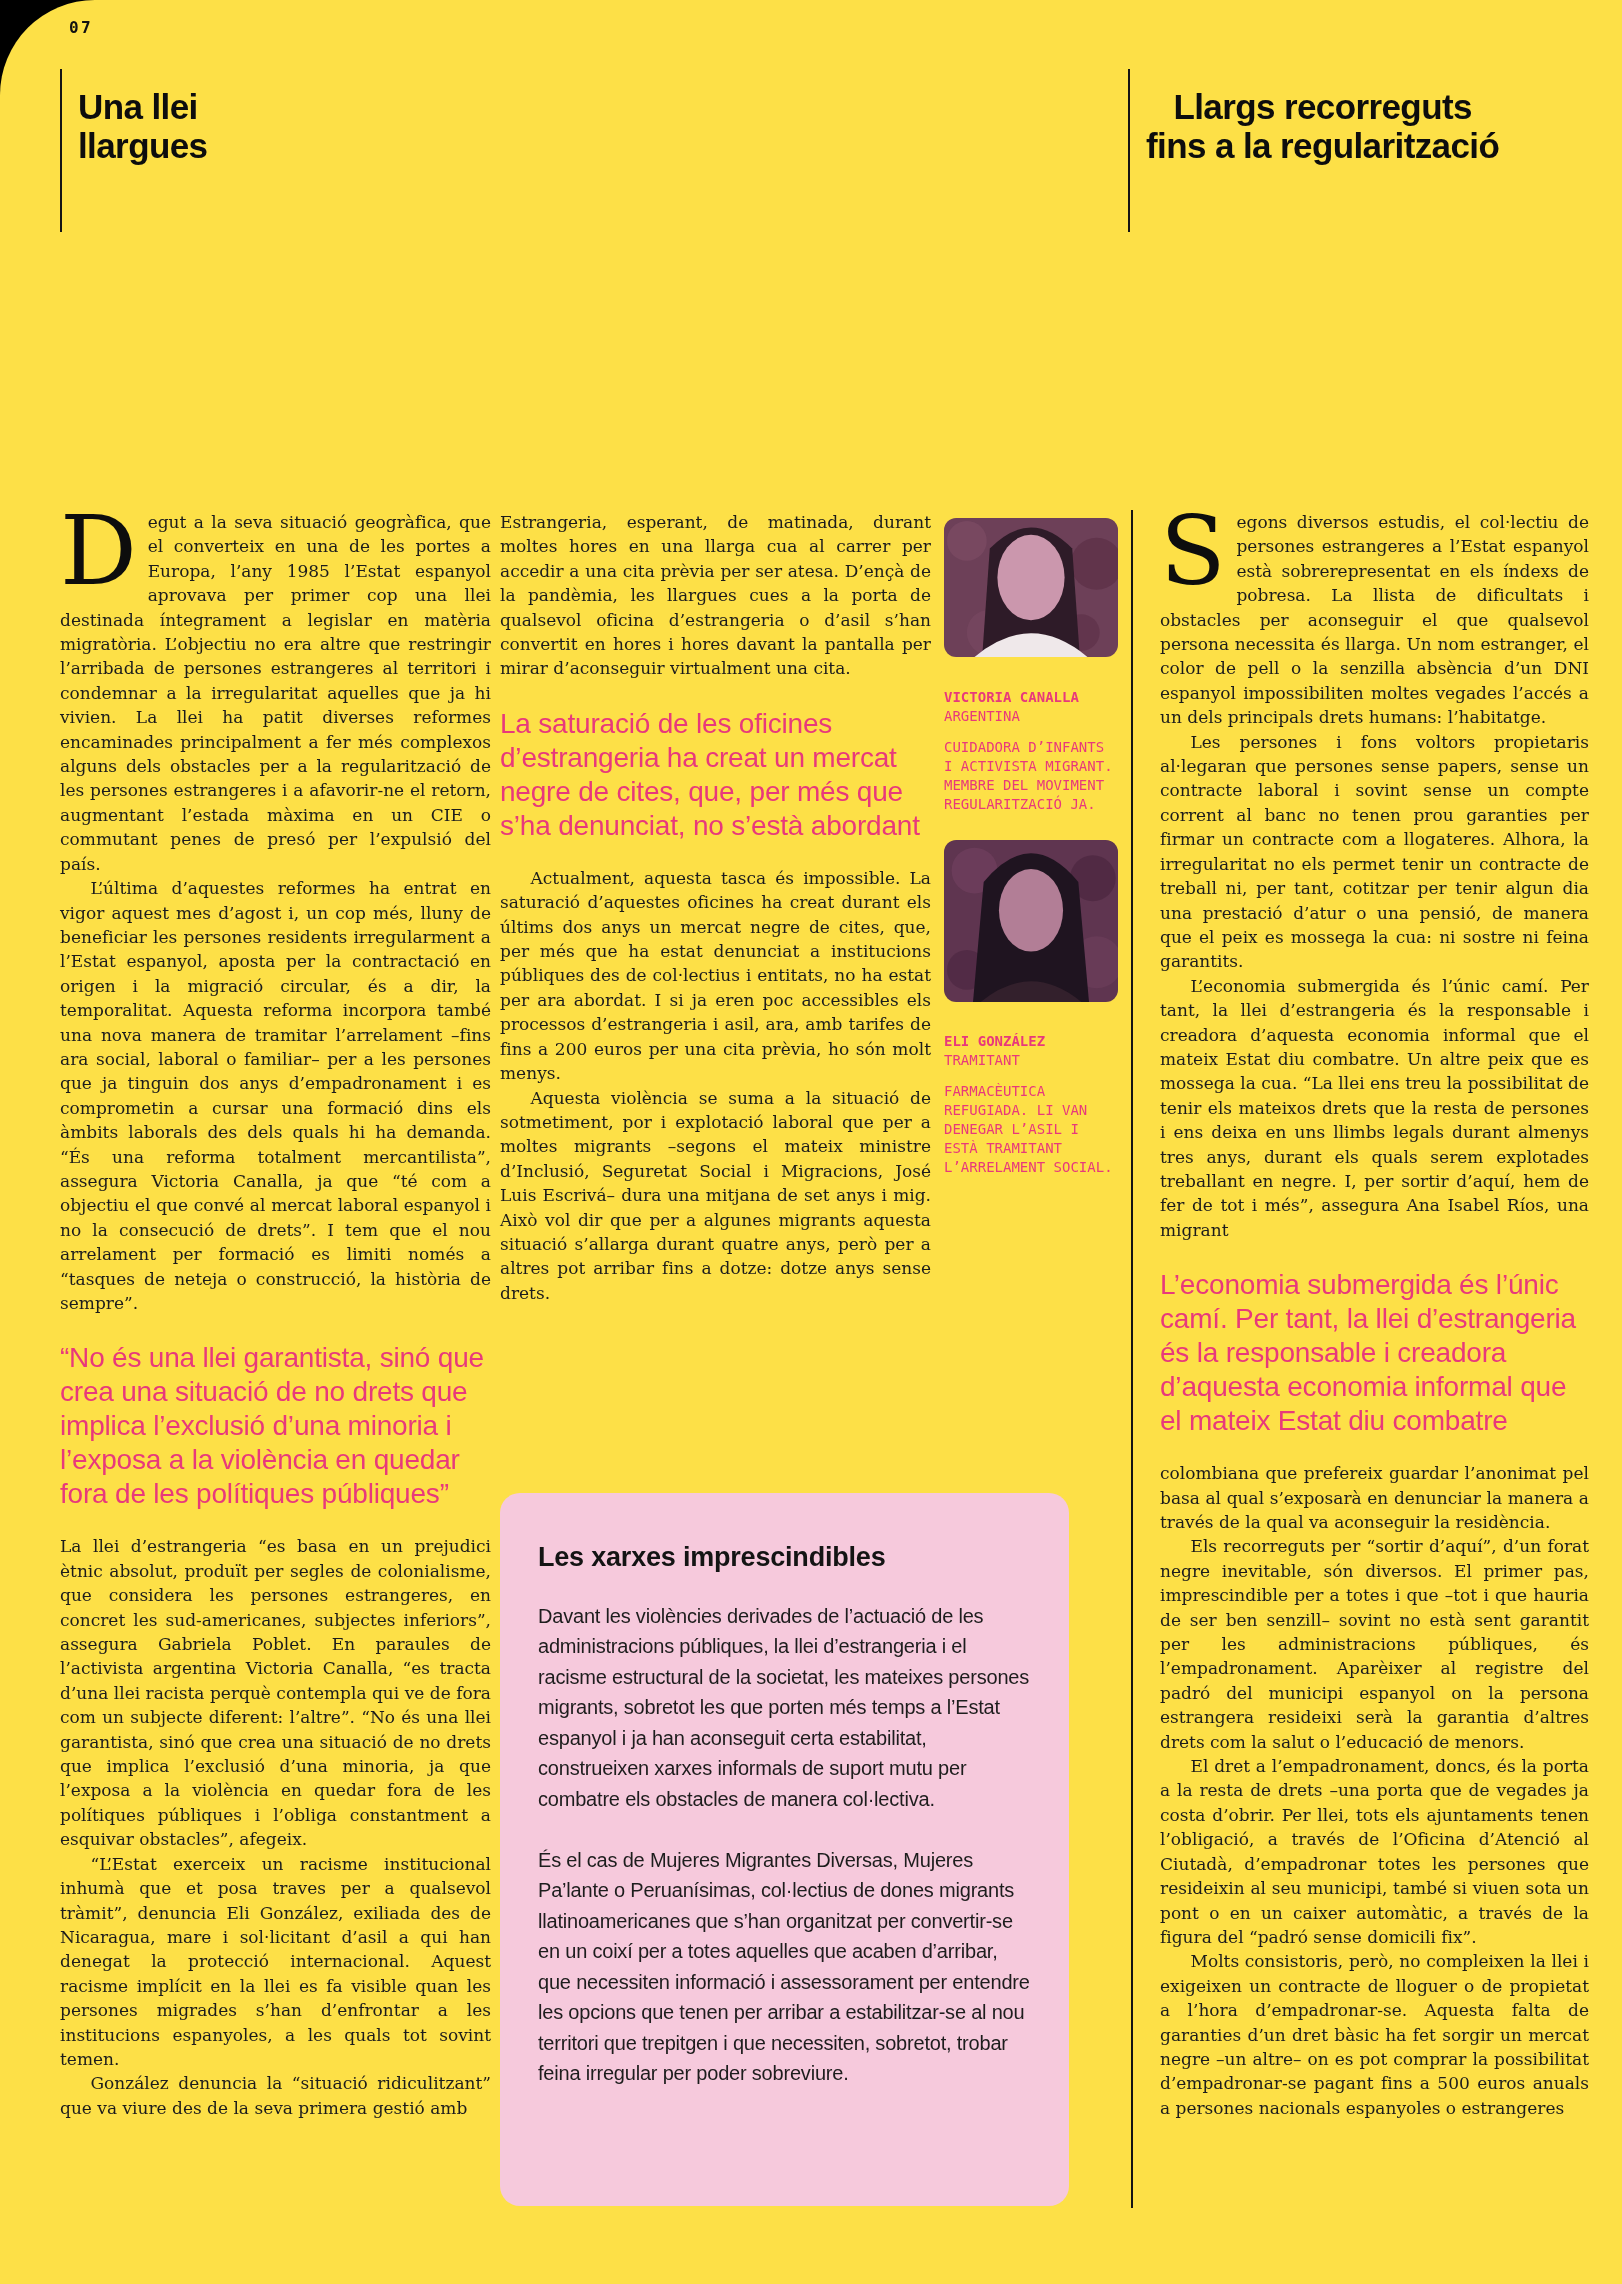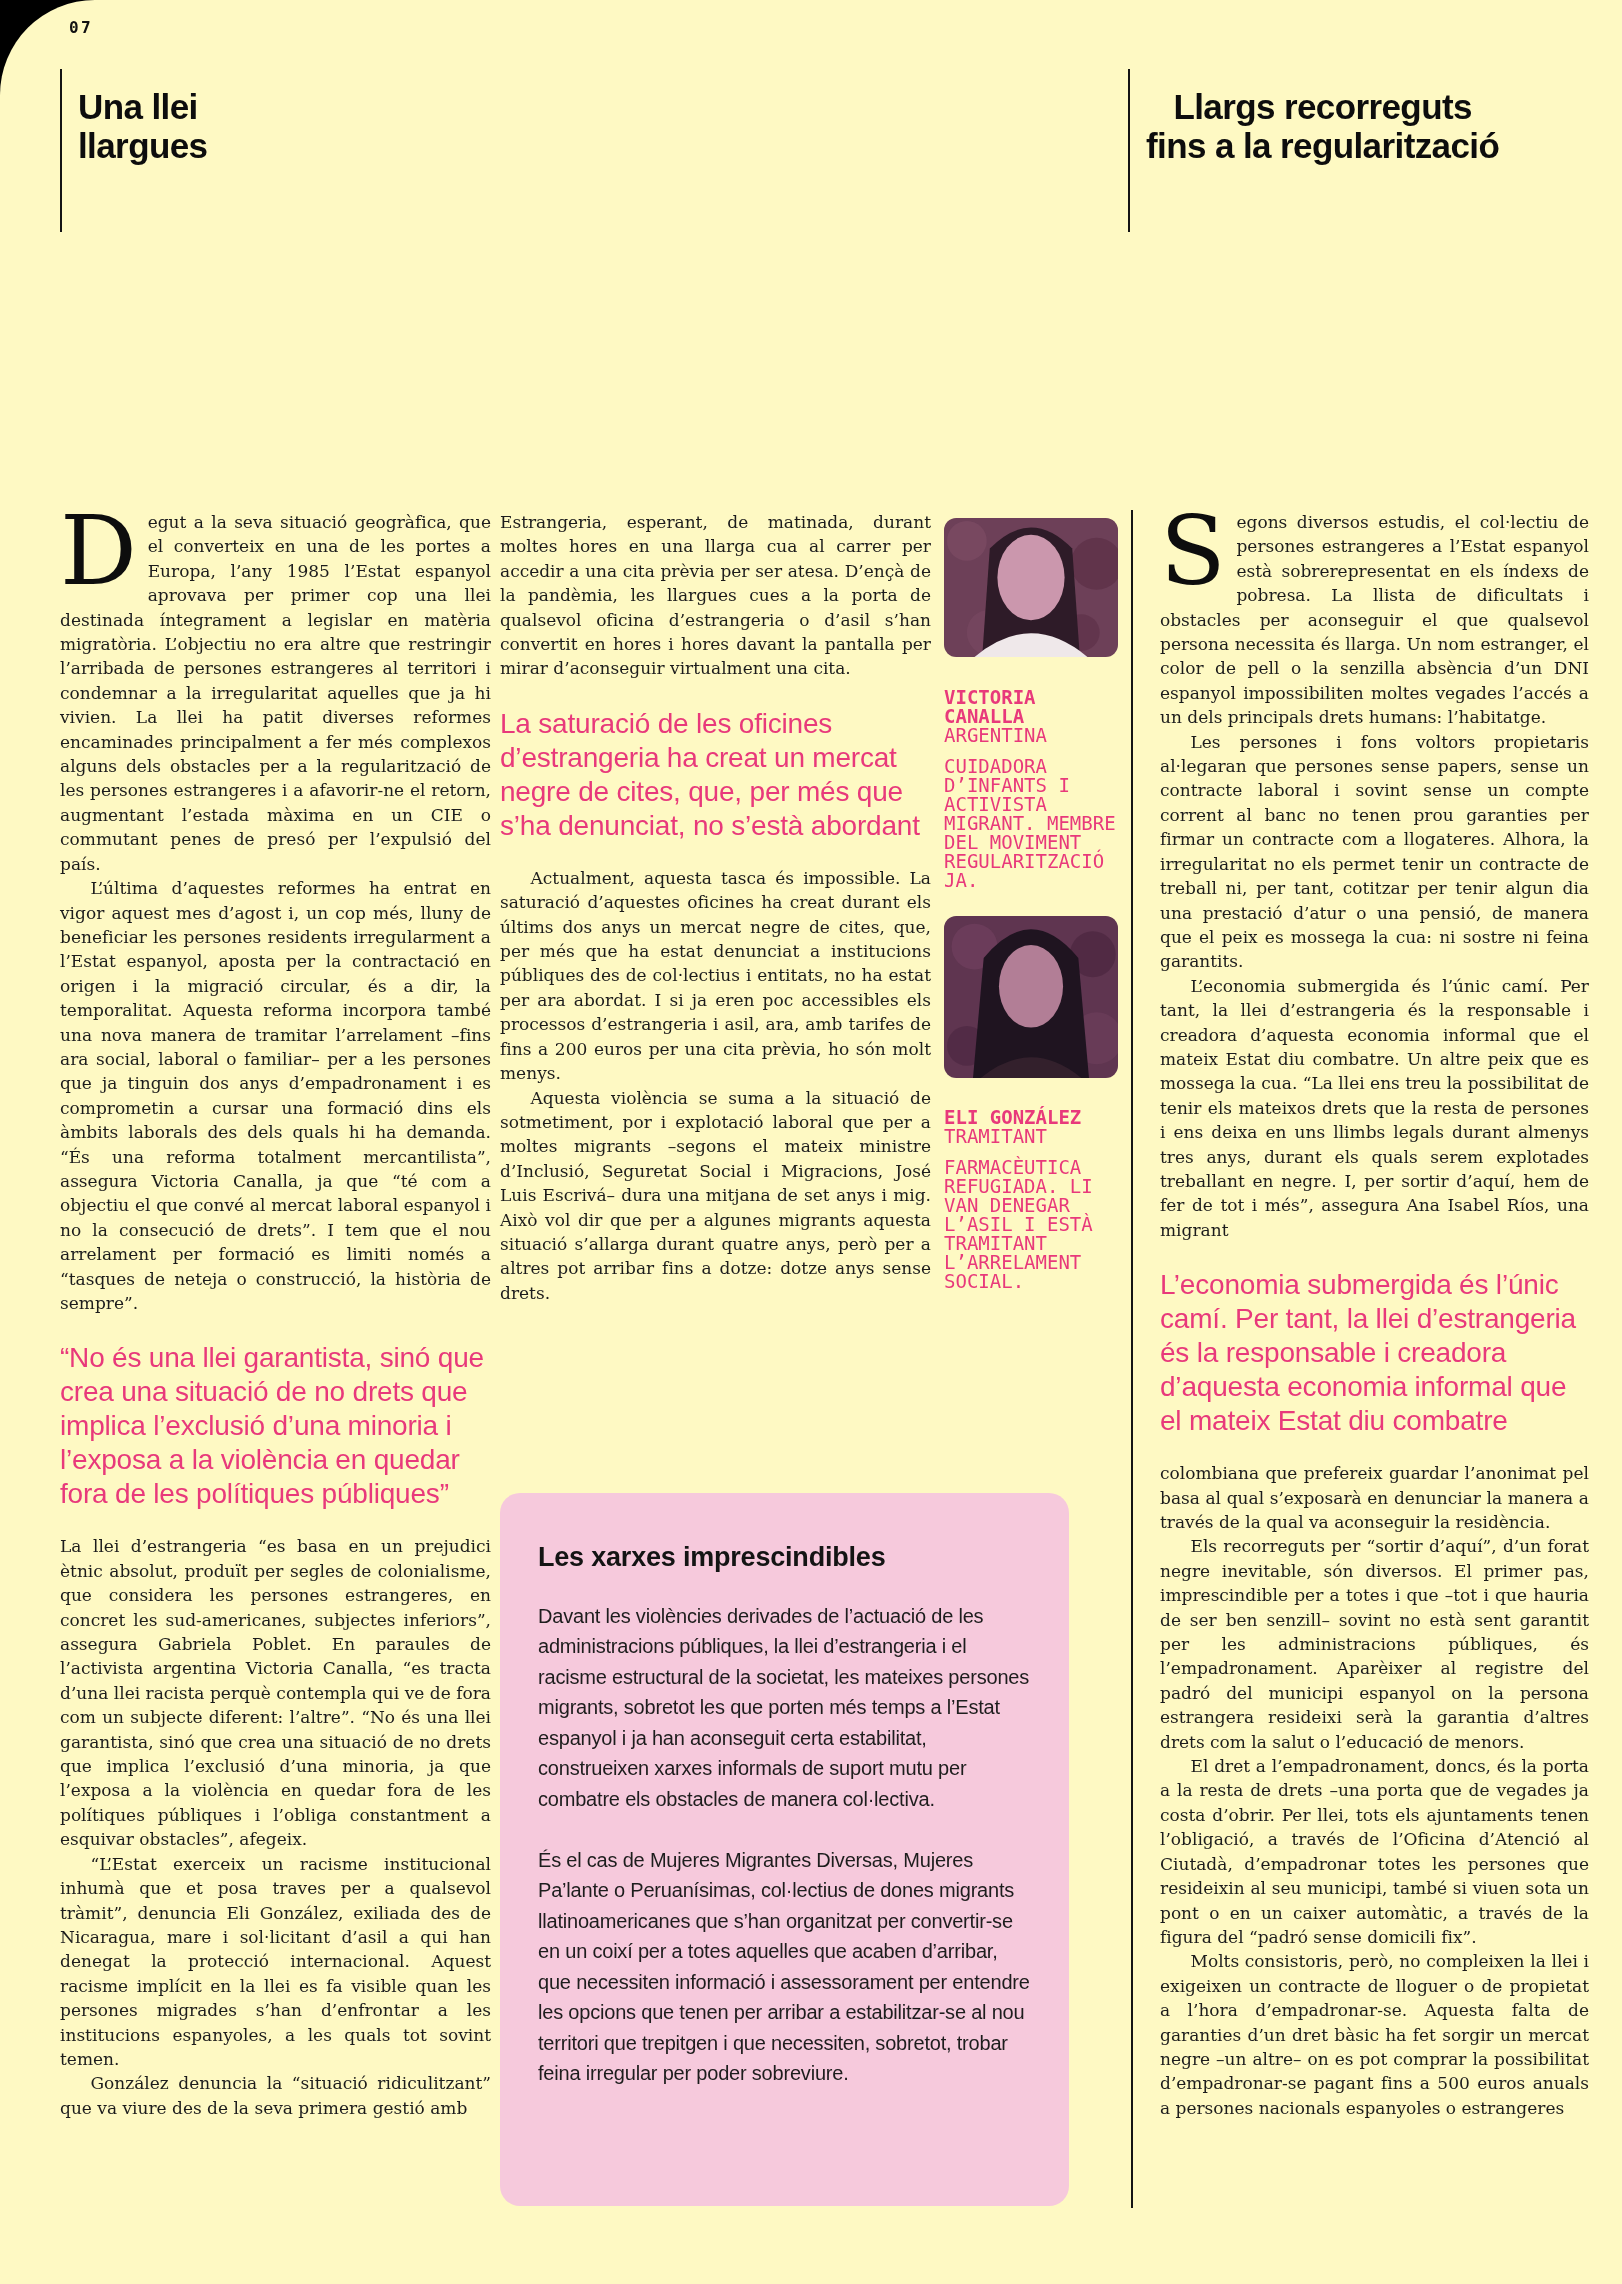--- a/index.html
+++ b/index.html
@@ -10,21 +10,21 @@
   html,body{margin:0;padding:0;}
   body{
     width:1623px;height:2284px;
     background:#000;
     position:relative;
     overflow:hidden;
     font-family:"Liberation Sans",sans-serif;
   }
   .page{
     position:absolute;inset:0;
-    background:#fef9c3;
+    background:#fde047;
     border-top-left-radius:95px;
     overflow:hidden;
     text-decoration:underline;
   }
   .page-number{
     position:absolute;left:69px;top:18.3px;
     font-family:"DejaVu Sans Mono",monospace;
     font-weight:bold;font-size:16px;letter-spacing:2.3px;color:#111;
   }
   .vrule{position:absolute;width:1.5px;background:#141414;}
@@ -69,21 +69,21 @@
   .photo{
     width:174px;border-radius:12.2px;overflow:hidden;display:block;
   }
   .photo svg{display:block;width:100%;height:100%;}
   .photo-1{height:139px;}
   .photo-2{height:162px;margin-top:26px;}
   figure{margin:0;}
   figcaption{margin-top:30.5px;}
   .cap-name,.cap-country,.cap-desc{
     font-family:"DejaVu Sans Mono",monospace;
-    font-size:19px;line-height:19px;
+    font-size:14px;line-height:19px;
     color:var(--accent);
     display:block;
     letter-spacing:0px;
   }
   .cap-name{font-weight:bold;}
   .cap-desc{margin-top:12.2px;}
   .highlight-box{
     position:absolute;left:500px;top:1493px;width:569px;height:713px;
     box-sizing:border-box;
     background:var(--boxbg);

